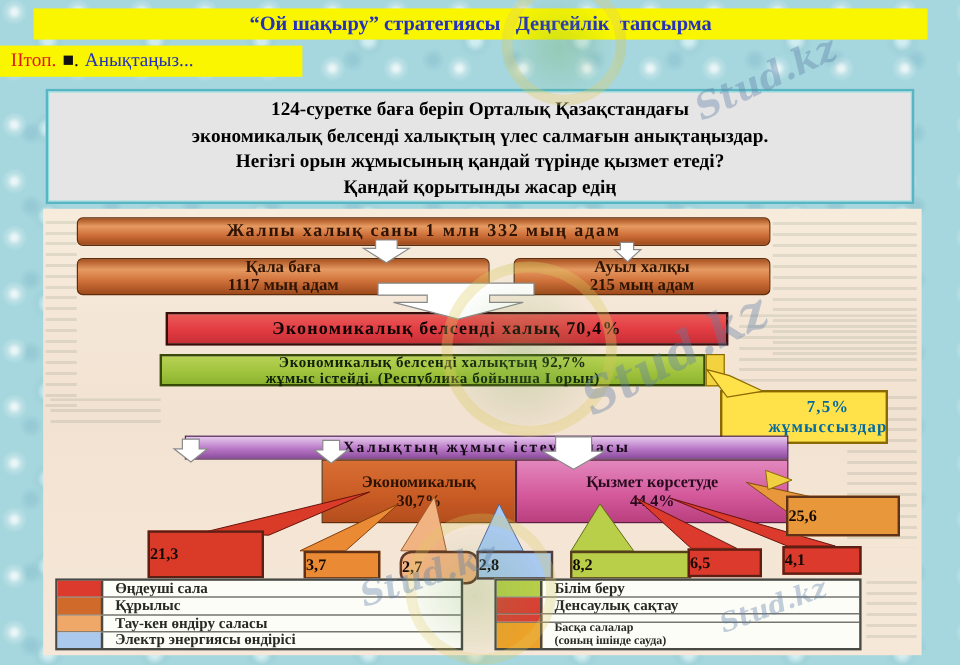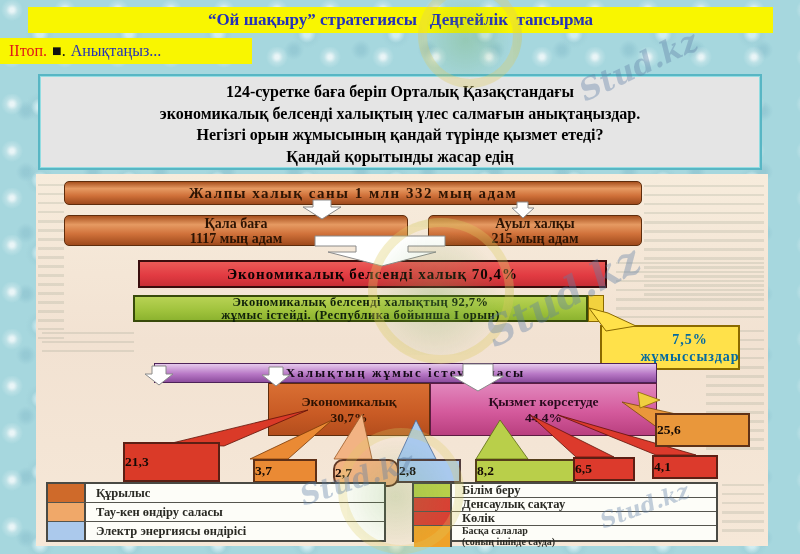--- a/index.html
+++ b/index.html
@@ -171,20 +171,26 @@
     </div>
   <div class="abs vbox" style="left: 616px; top: 281px; width: 66px; height: 24px; background-color: rgb(220, 58, 44);">
       <span>4,1</span>
     </div>
   <div class="abs vbox" style="left: 619px; top: 239px; width: 95px; height: 34px; background-color: rgb(233, 151, 59);">
       <span>25,6</span>
     </div>
 
   <div class="abs legend" style="left:10px;top:308px;width:340px;height:60px">
     <div class="legend-row">
+      <div class="legend-swatch" style="background-color: rgb(220, 58, 44);"></div>
+      <div class="legend-label">
+          <span>Өңдеуші сала</span>
+        </div>
+    </div>
+    <div class="legend-row">
       <div class="legend-swatch" style="background-color: rgb(207, 106, 42);"></div>
       <div class="legend-label">
           <span>Құрылыс</span>
         </div>
     </div>
     <div class="legend-row">
       <div class="legend-swatch" style="background-color: rgb(240, 168, 105);"></div>
       <div class="legend-label">
           <span>Тау-кен өндіру саласы</span>
         </div>
@@ -205,23 +211,20 @@
         </div>
     </div>
     <div class="legend-row">
       <div class="legend-swatch" style="background-color: rgb(217, 64, 52);"></div>
       <div class="legend-label">
           <span>Денсаулық сақтау</span>
         </div>
     </div>
     <div class="legend-row">
       <div class="legend-swatch" style="background-color: rgb(217, 64, 52);"></div>
-      <div class="legend-label">
-          <span>Көлік</span>
-        </div>
     </div>
     <div class="legend-row">
       <div class="legend-swatch" style="background-color: rgb(239, 162, 41);"></div>
       <div class="legend-label small">
         <span>Басқа салалар</span>
         <span>(соның ішінде сауда)</span>
       </div>
     </div>
   </div>
 

